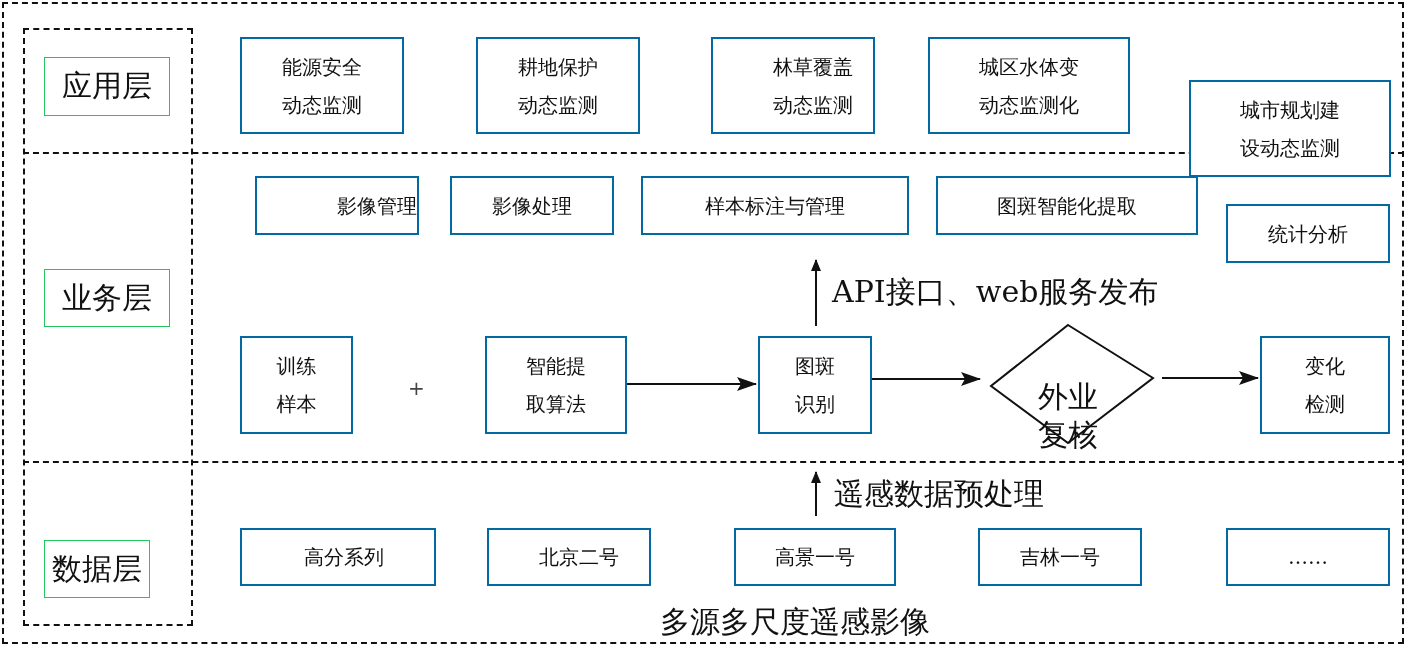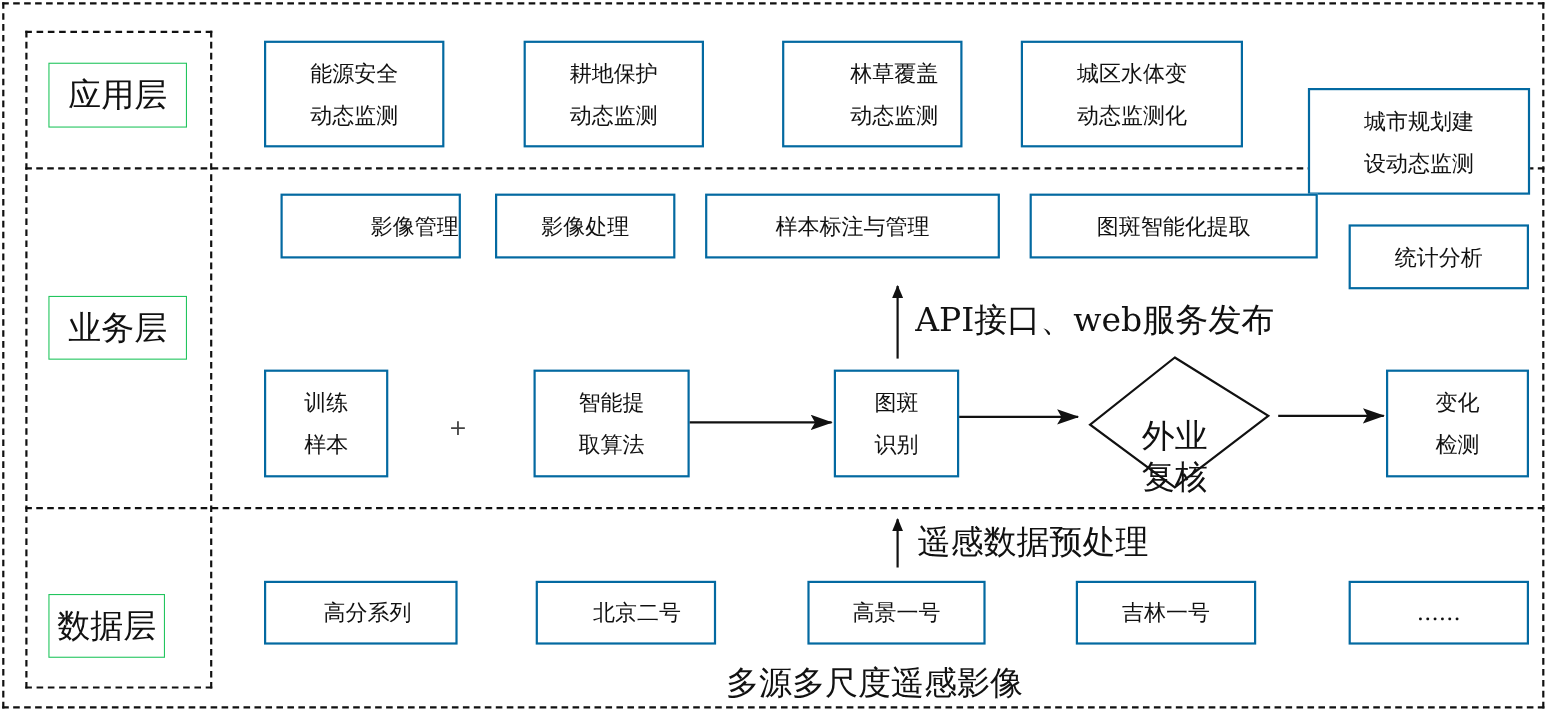--- a/index.html
+++ b/index.html
@@ -122,21 +122,21 @@
 
 <div class="abs" style="left:1018px; top:340px; width:100px; text-align:center; font-size:30px; line-height:38px; white-space:pre-line;">
   <span>外业
 复核</span>
 </div>
 
 <div class="abs label" style="left:834px; top:476px;">
   <span>遥感数据预处理</span>
 </div>
 
-<div class="abs box" style="left:240px; top:528px; width:176px; height:58px;padding-left:12px;">
+<div class="abs box" style="left:240px; top:528px; width:196px; height:58px;padding-left:12px;">
   <span>高分系列</span>
 </div>
 <div class="abs box" style="left:487px; top:528px; width:164px; height:58px;padding-left:20px;">
   <span>北京二号</span>
 </div>
 <div class="abs box" style="left:734px; top:528px; width:162px; height:58px;">
   <span>高景一号</span>
 </div>
 <div class="abs box" style="left:978px; top:528px; width:164px; height:58px;">
   <span>吉林一号</span>

